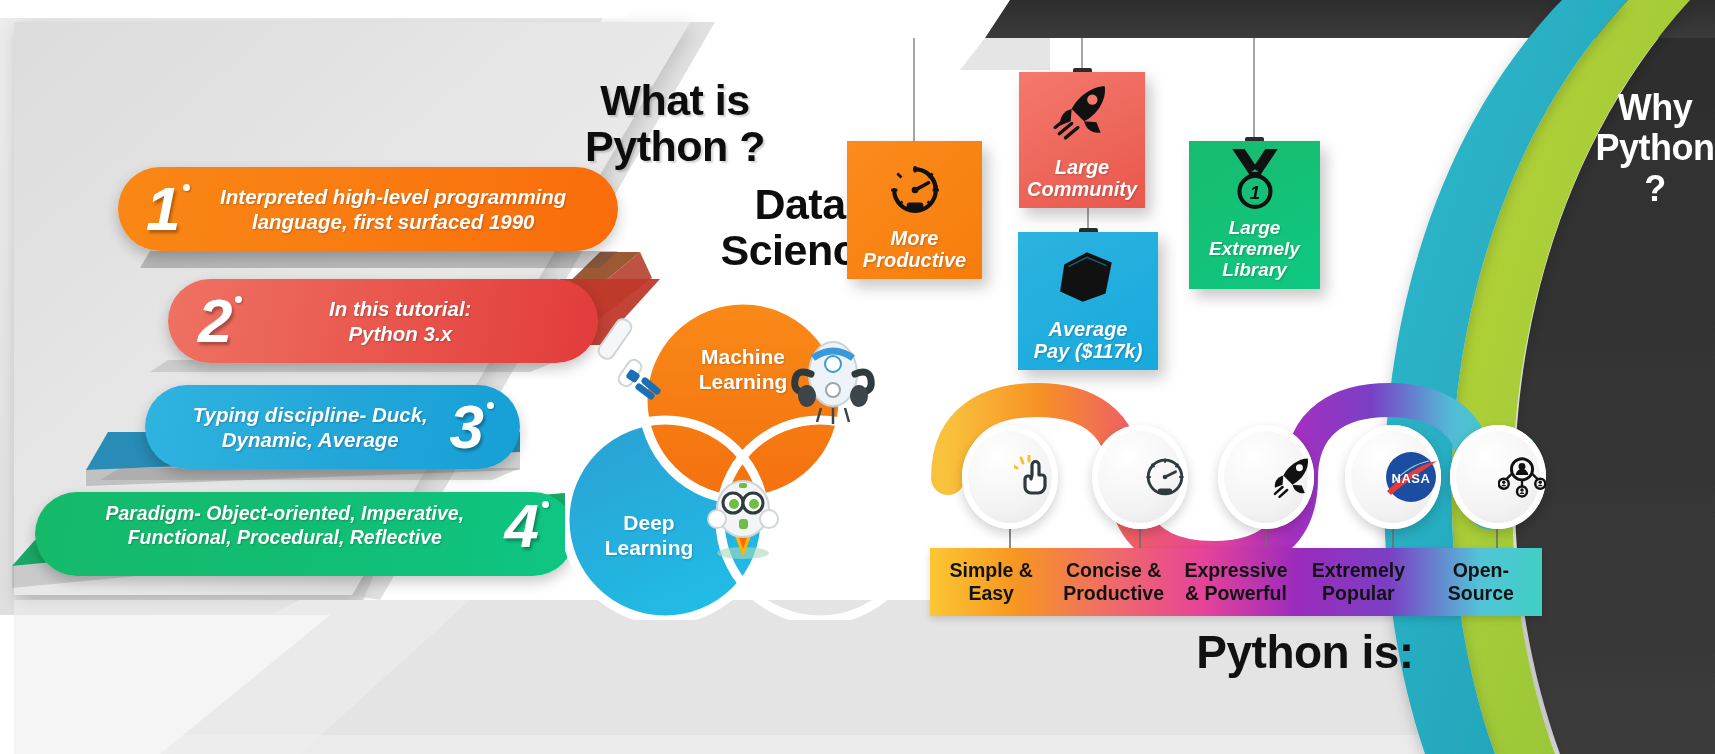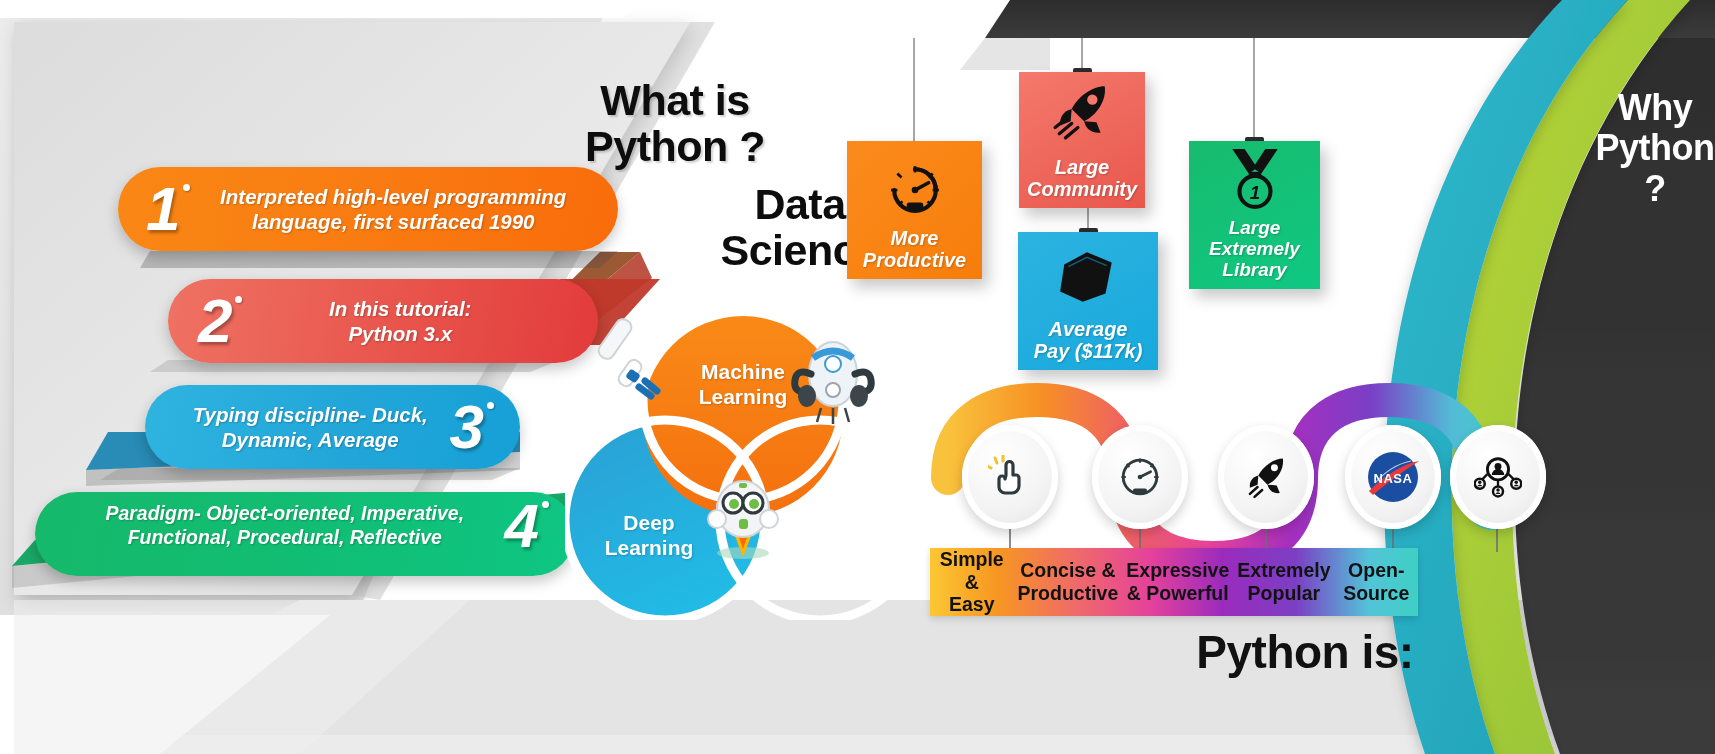--- a/index.html
+++ b/index.html
@@ -64,21 +64,21 @@
   #ribbon3 { left:145px; top:385px; width:375px;
      background:linear-gradient(100deg,#2fb3df 0%, #22a6d9 55%, #16a0d6 100%); }
   #ribbon4 { left:35px; top:492px; width:540px;
      background:linear-gradient(100deg,#16b96a 0%, #11bd73 50%, #0ec683 100%); }
 
   
   .venn { position:absolute; left:565px; top:300px; width:355px; height:320px; }
   .vcircle { position:absolute; width:200px; height:200px; border-radius:50%;
      display:flex; align-items:center; justify-content:center;
      color:#fff; font-weight:bold; font-size:21px; text-align:center; line-height:1.18; }
-  .vc-ml { left:78px; top:16px; background:linear-gradient(180deg,#f98a17,#f4700f); }
+  .vc-ml { left:78px; top:1px; background:linear-gradient(180deg,#f98a17,#f4700f); }
   .vc-dl { left:0;  top:120px; background:linear-gradient(155deg,#2b9fd4,#1fc0e8); }
   .vc-ai { left:155px; top:120px; background:linear-gradient(200deg,#16b96a,#0ecb86); }
   .vc-ml span { margin-top:-62px; text-shadow:1px 1px 2px rgba(0,0,0,.18);}
   .vc-dl span { margin-left:-16px; margin-top:32px; text-shadow:1px 1px 2px rgba(0,0,0,.18);}
   .vc-ai span { margin-left:24px;  margin-top:48px; text-shadow:1px 1px 2px rgba(0,0,0,.18);}
   .card {
     position:absolute; color:#fff; font-style:italic; font-weight:bold;
     box-shadow: 6px 8px 14px rgba(0,0,0,.22);
     display:flex; flex-direction:column; align-items:center; justify-content:flex-end;
     padding-bottom:8px; text-align:center; line-height:1.1;
@@ -100,23 +100,23 @@
   #card-lib .glyph { top:6px; }
 
   
   .wave-area { position:absolute; left:915px; top:395px; width:630px; height:230px; }
   .node { position:absolute; width:96px; height:104px; }
   .node .disc {
     position:absolute; inset:0; border-radius:50%;
     background:radial-gradient(circle at 38% 30%, #ffffff 0%, #f4f4f4 55%, #e2e2e2 100%);
     box-shadow: 0 5px 12px rgba(0,0,0,.18), inset 0 0 0 6px #ffffff;
   }
-  .node .iconwrap { position:absolute; inset:0; display:flex; align-items:center; justify-content:center; }
-
-  .labelbar { position:absolute; left:930px; top:548px; width:488px; height:68px; display:flex;
+  .node .iconwrap { position:absolute; inset:0; display:flex; align-items:center; justify-content:flex-end; }
+
+  .labelbar { position:absolute; left:930px; top:548px; width:612px; height:68px; display:flex;
      box-shadow:0 3px 7px rgba(0,0,0,.14); }
   .labelbar .cell {
     flex:1 1 0; display:flex; align-items:center; justify-content:center; text-align:center;
     font-size:19.5px; font-weight:bold; color:#121212; line-height:1.16; padding:0 4px;
   }
 </style>
 </head>
 <body>
 
 <div id="stage">

